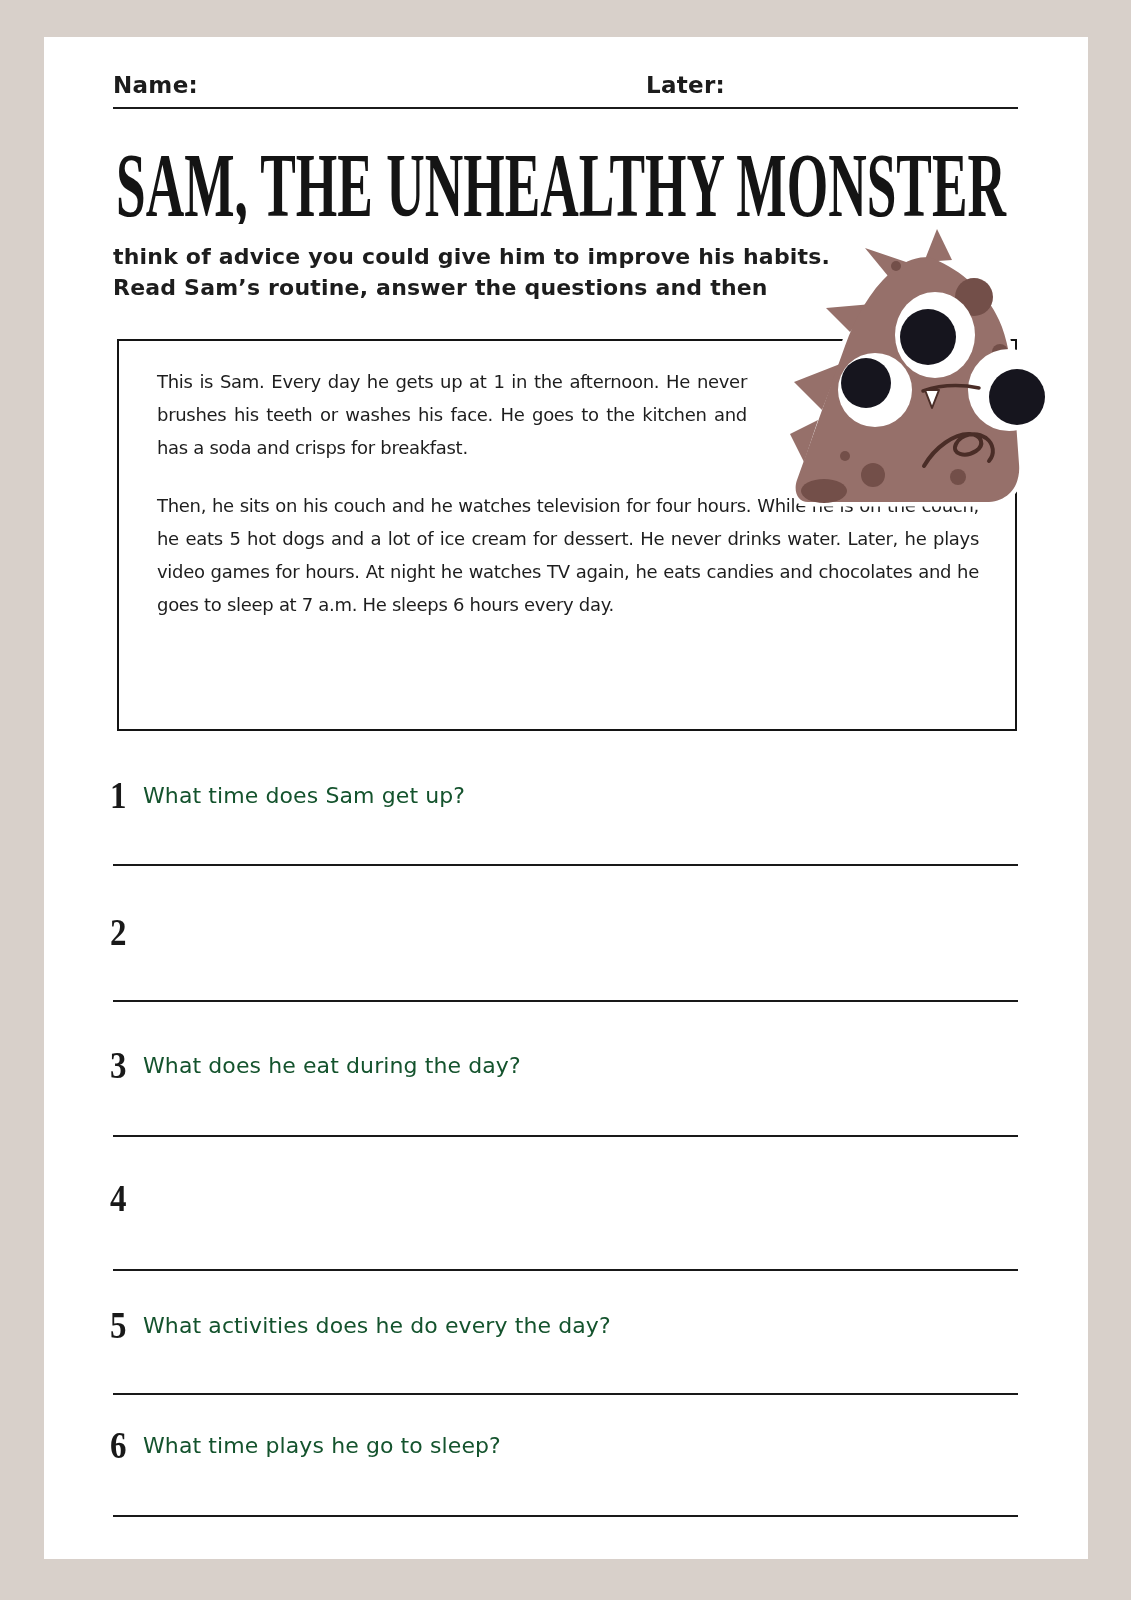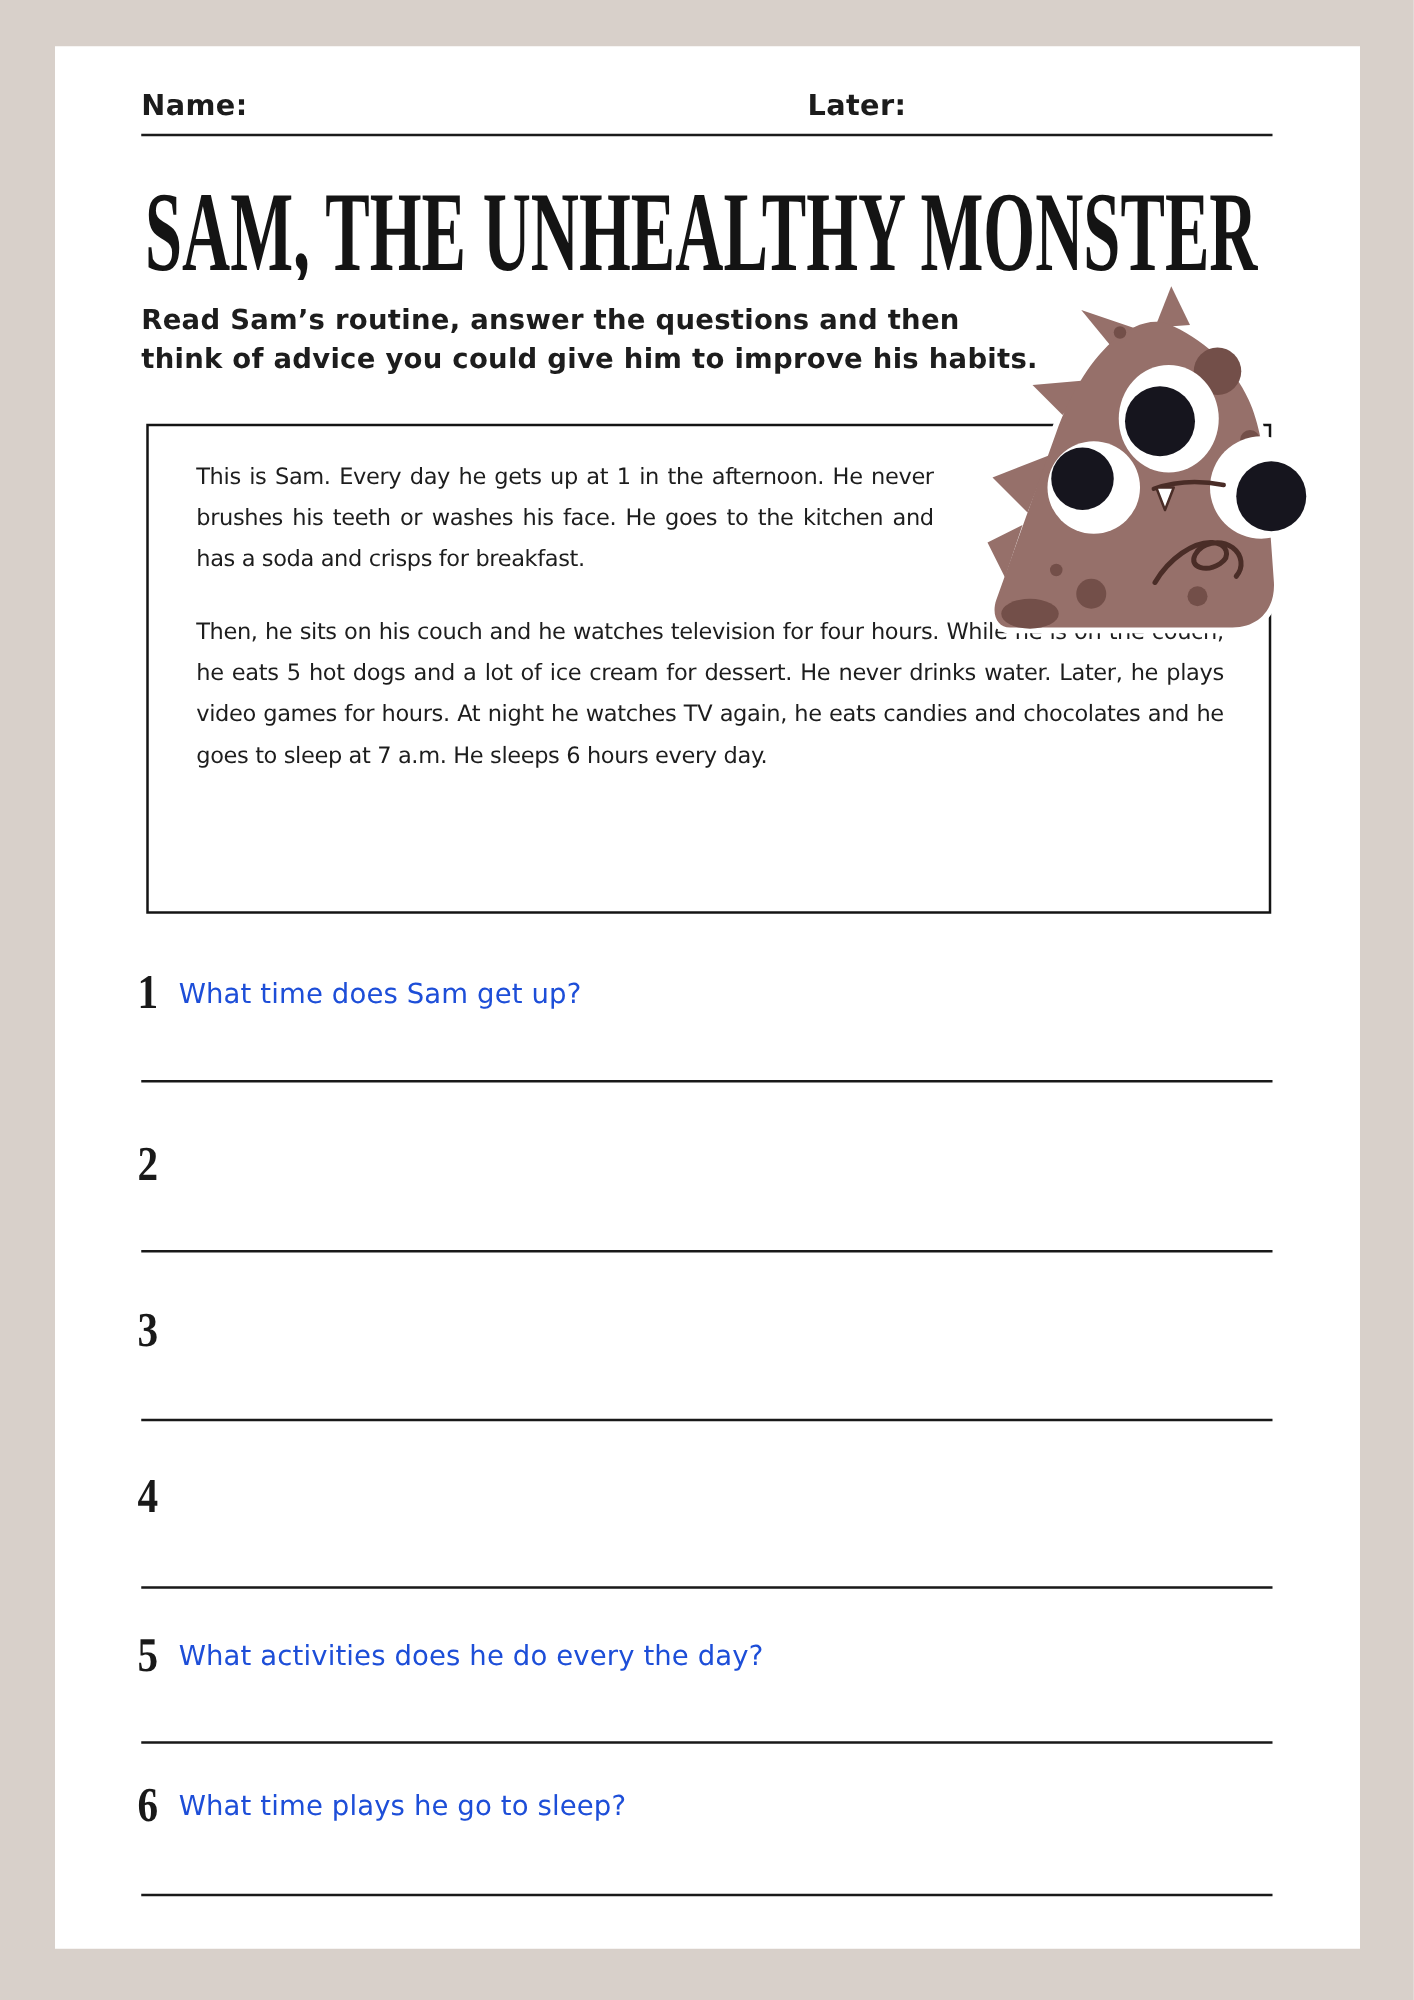--- a/index.html
+++ b/index.html
@@ -89,42 +89,42 @@
     font-family: "Liberation Serif", "DejaVu Serif", serif;
     font-weight: bold;
     font-size: 33px;
     color: #191919;
     transform: scaleY(1.18);
     transform-origin: center;
   }
   .q-text {
     margin-left: 9px;
     font-size: 22px;
-    color: #1d4ed8;
+    color: #14532d;
     letter-spacing: 0.1px;
   }
   .answer-rule { height: 2px; background: #191919; }
 </style>
 </head>
 <body>
 
 <div class="canvas">
   <div class="paper"></div>
 
   <span class="hdr-label name-label">Name:</span>
   <span class="hdr-label date-label">Later:</span>
   <div class="rule hdr-rule"></div>
 
   <svg class="title-svg" width="895" height="74" viewBox="0 0 895 74">
     <text x="0" y="66" font-size="91" textLength="890" lengthAdjust="spacingAndGlyphs">SAM, THE UNHEALTHY MONSTER</text>
   </svg>
 
   <div class="instructions">
+    <div>think of advice you could give him to improve his habits.</div>
     <div>Read Sam’s routine, answer the questions and then</div>
-    <div>think of advice you could give him to improve his habits.</div>
   </div>
 
   <div class="passage-box">
     <p class="passage-p1">This is Sam. Every day he gets up at 1 in the afternoon. He never brushes his teeth or washes his face. He goes to the kitchen and has a soda and crisps for breakfast.</p>
     <p class="passage-p2">Then, he sits on his couch and he watches television for four hours. While he is on the couch, he eats 5 hot dogs and a lot of ice cream for dessert. He never drinks water. Later, he plays video games for hours. At night he watches TV again, he eats candies and chocolates and he goes to sleep at 7 a.m. He sleeps 6 hours every day.</p>
   </div>
 
   <svg class="monster" width="265" height="285" viewBox="0 0 265 285">
 
     <g stroke-width="9" stroke-linejoin="round" stroke="#ffffff">
@@ -180,20 +180,21 @@
   </div>
   <div class="rule answer-rule" style="top:864px"></div>
 
   <div class="q-row" style="top:910px">
     <span class="q-num">2</span>
   </div>
   <div class="rule answer-rule" style="top:1000px"></div>
 
   <div class="q-row" style="top:1043px">
     <span class="q-num">3</span>
+    <span class="q-text">What does he eat during the day?</span>
   </div>
   <div class="rule answer-rule" style="top:1135px"></div>
 
   <div class="q-row" style="top:1176px">
     <span class="q-num">4</span>
   </div>
   <div class="rule answer-rule" style="top:1269px"></div>
 
   <div class="q-row" style="top:1303px">
     <span class="q-num">5</span>

